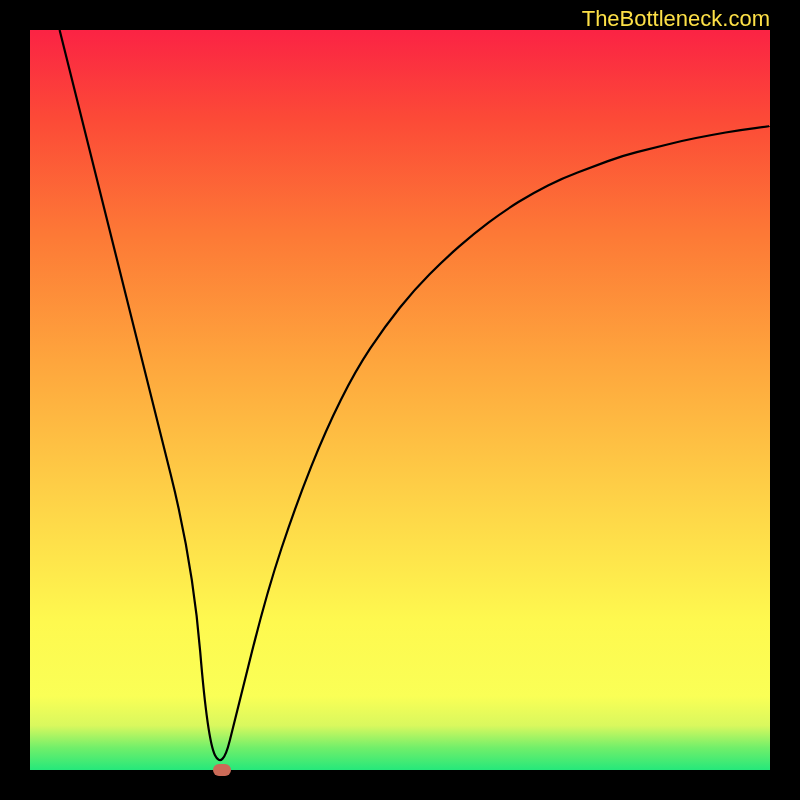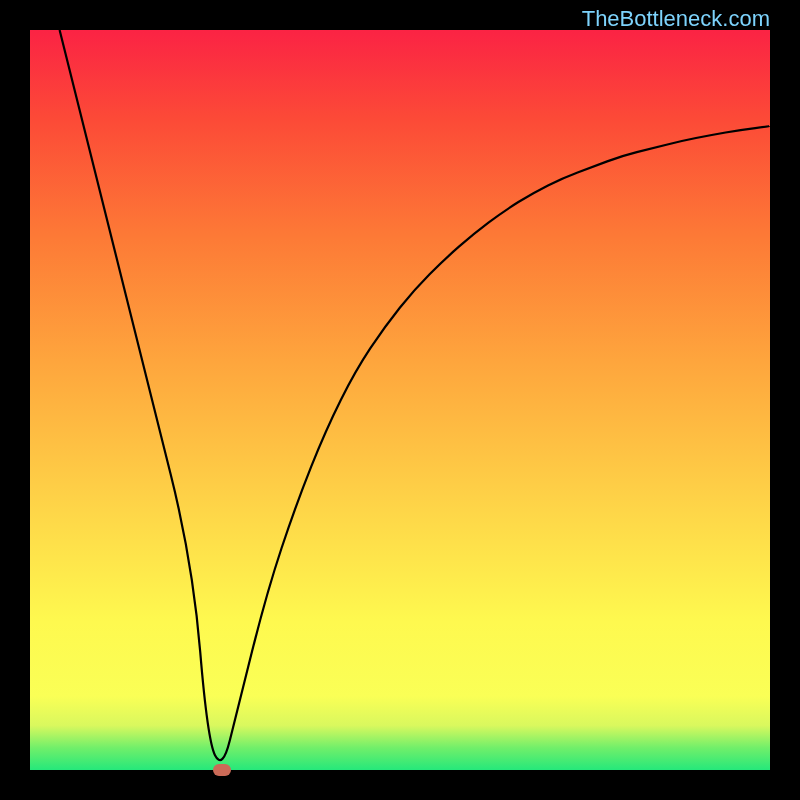--- a/index.html
+++ b/index.html
@@ -32,21 +32,21 @@
       #fed648 35%,
       #fea63d 55%,
       #fd7a36 72%,
       #fc4a37 88%,
       #fb2344 100%);
   }
   .attribution {
     position: absolute;
     top: 6px;
     right: 30px;
-    color: #7dd3fc;
+    color: #fde047;
     font-size: 22px;
     font-weight: 400;
     letter-spacing: 0px;
   }
   svg.curve {
     position: absolute;
     left: 0;
     top: 0;
     width: 740px;
     height: 740px;

